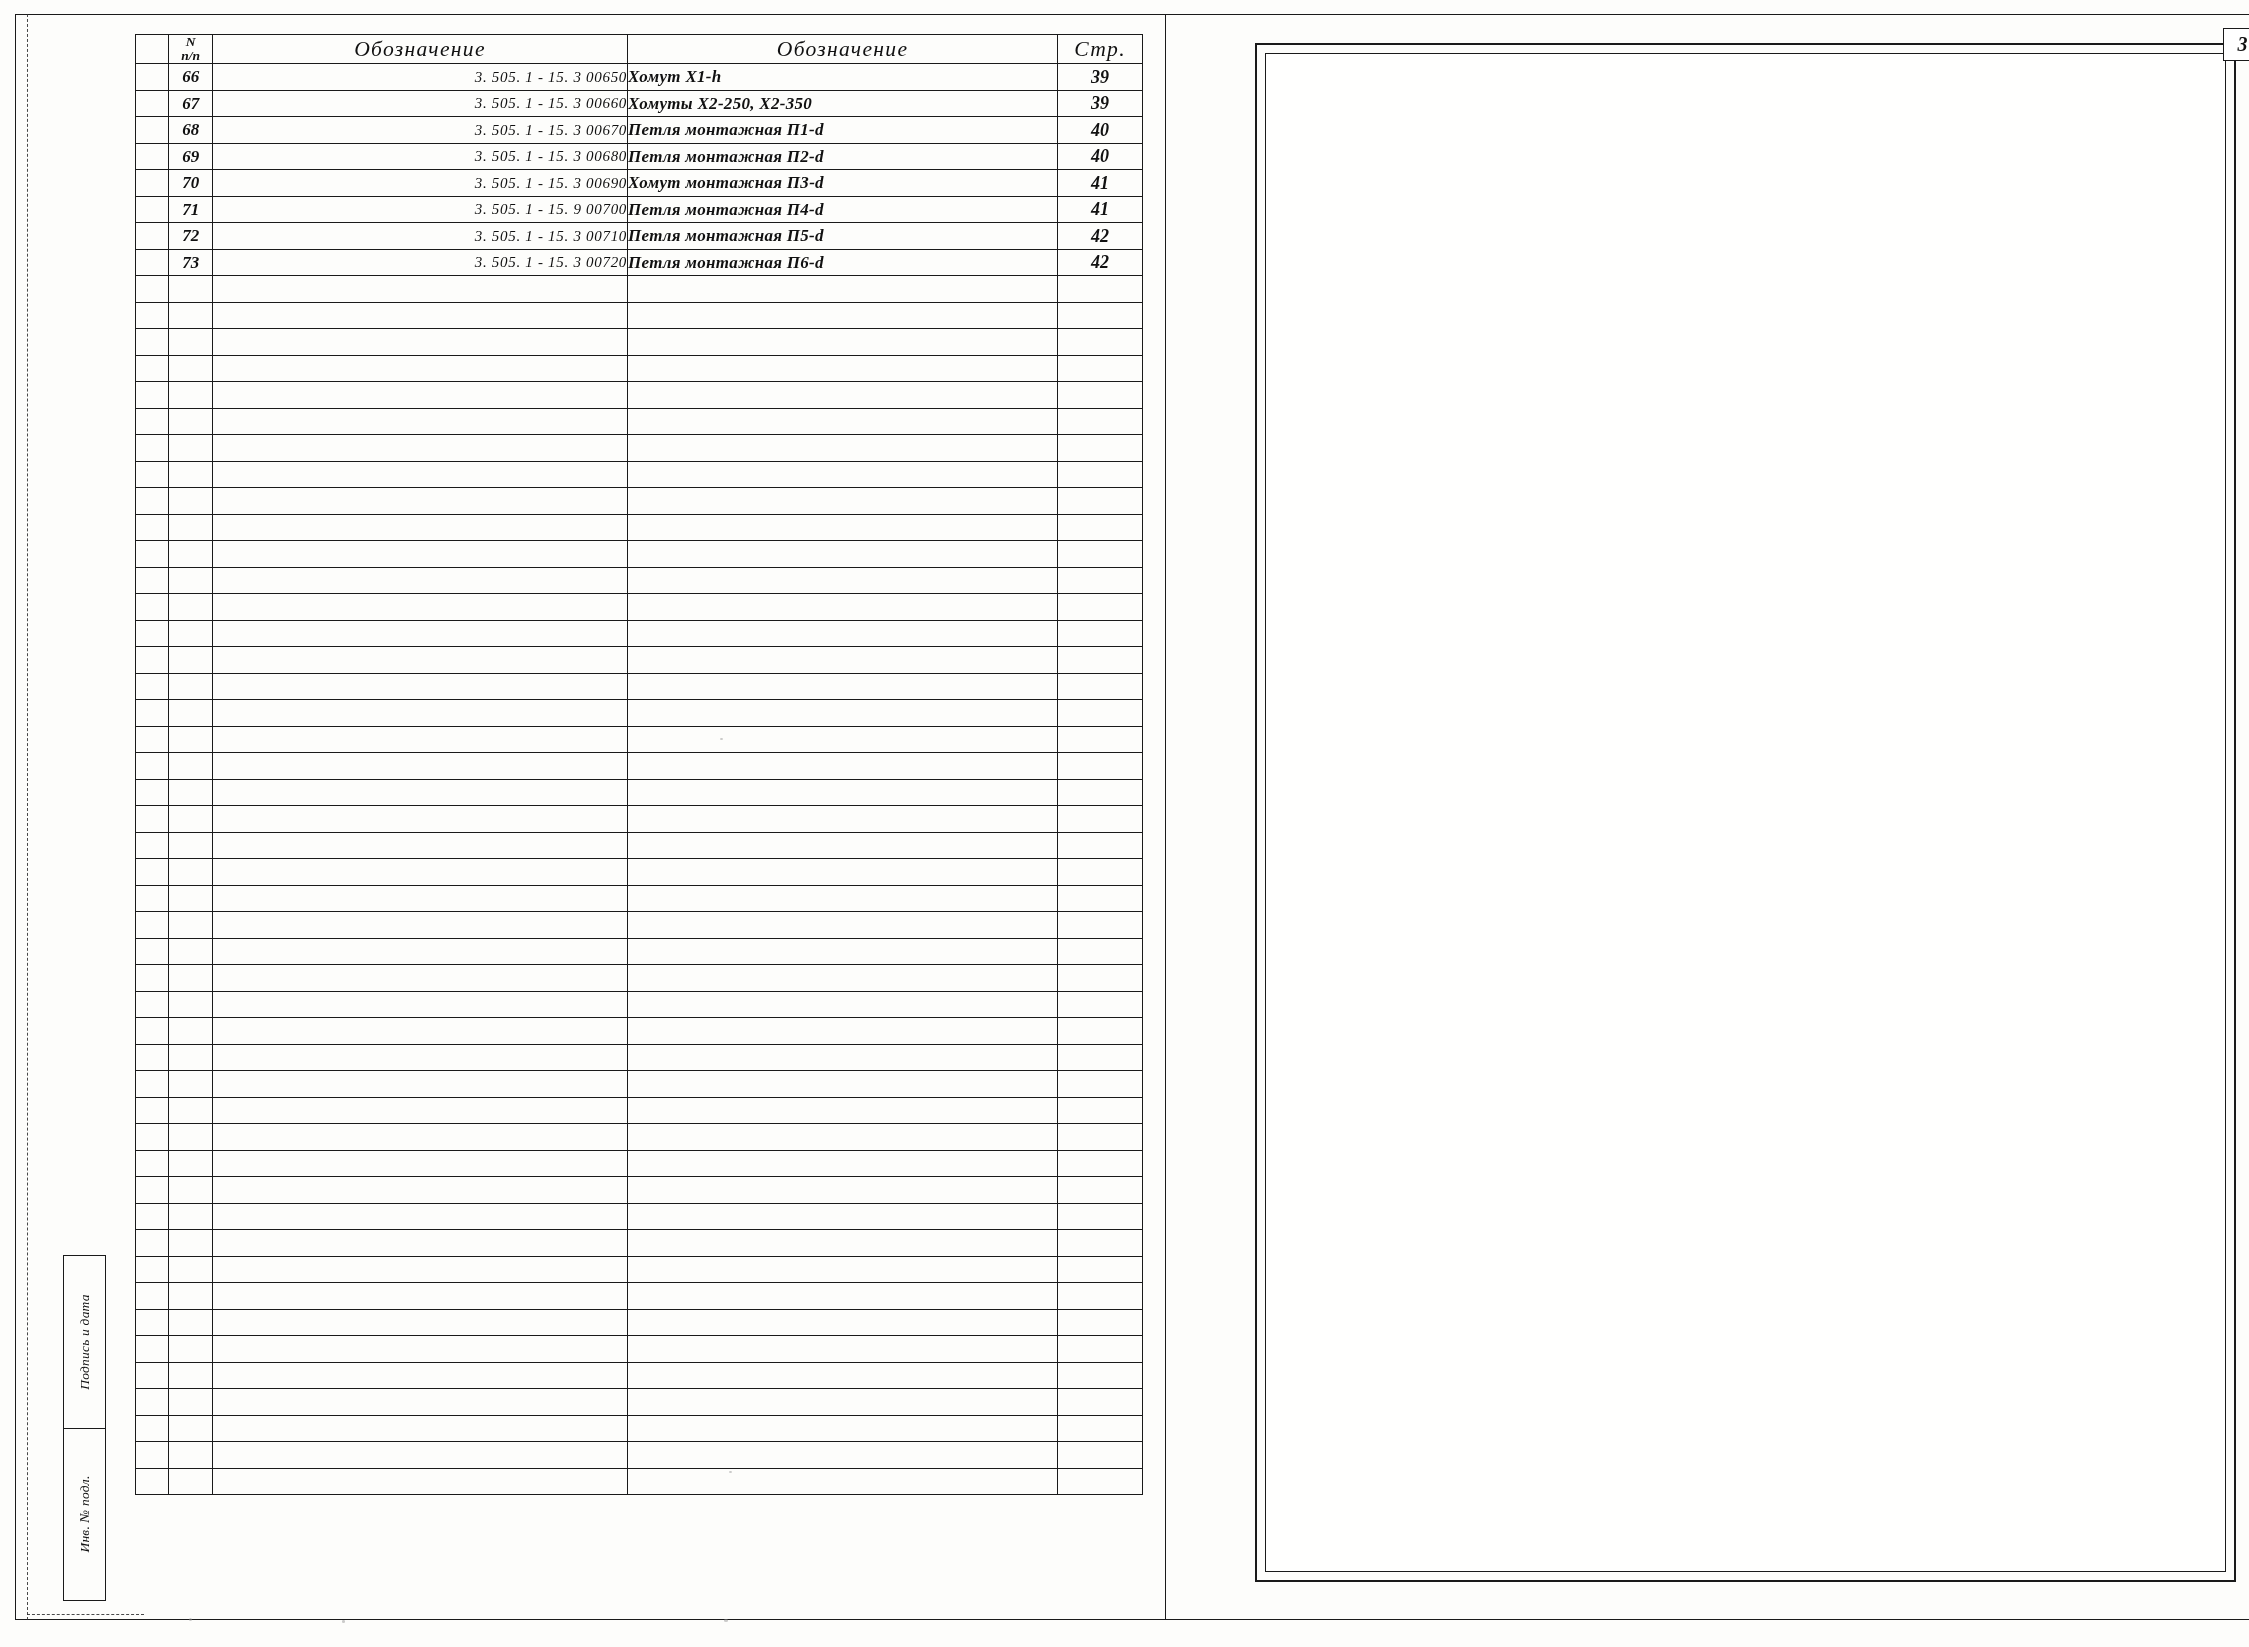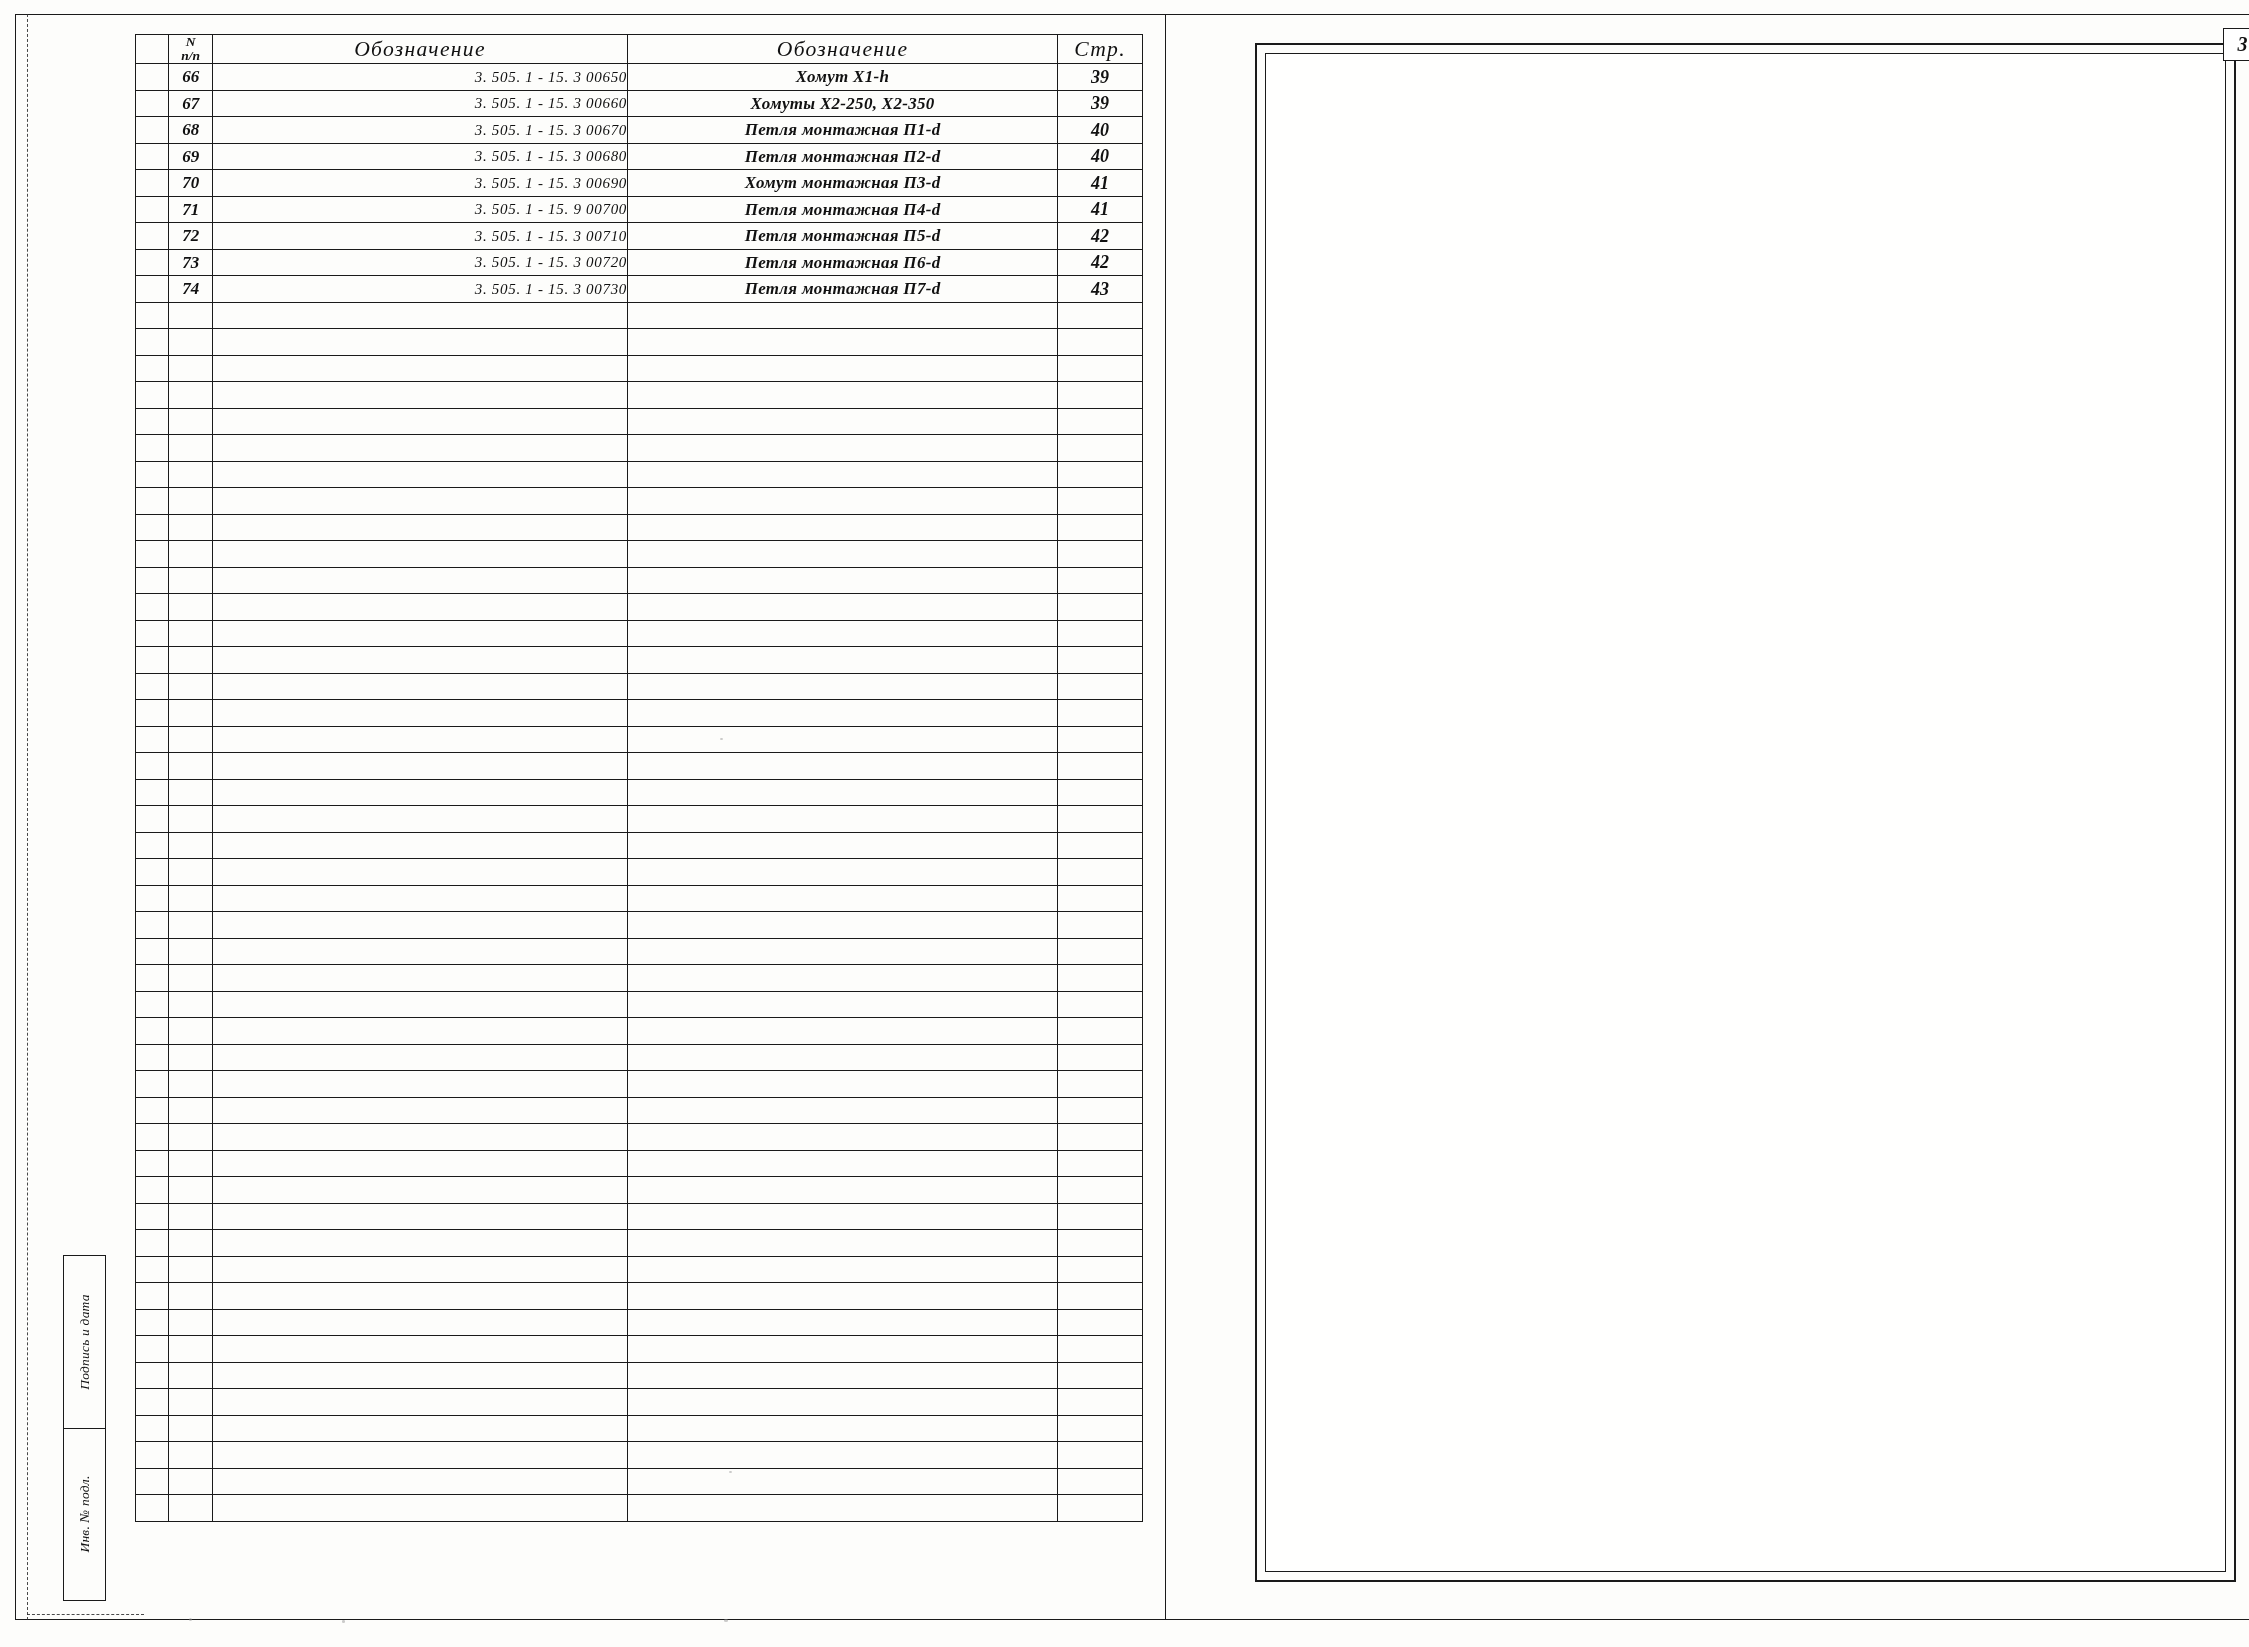--- a/index.html
+++ b/index.html
@@ -186,21 +186,21 @@
   }
   .cell-desig {
     text-align: right;
     font-family: "Liberation Serif", serif;
     font-style: italic;
     font-weight: 400;
     font-size: 15px;
     letter-spacing: 0.7px;
   }
   .cell-name {
-    text-align: center;
+    text-align: left;
     font-family: "Liberation Serif", serif;
     font-style: italic;
     font-weight: 700;
     font-size: 17px;
     letter-spacing: 0.3px;
   }
   .cell-page {
     text-align: center;
     font-family: "Liberation Serif", serif;
     font-style: italic;
@@ -317,27 +317,20 @@
         </tr>
         <tr>
           <td></td>
           <td class="cell-num">73</td>
           <td class="cell-desig">3. 505. 1 - 15. 3  00720</td>
           <td class="cell-name">Петля монтажная П6-d</td>
           <td class="cell-page">42</td>
         </tr>
         <tr>
           <td></td>
-          <td class="cell-num">74</td>
-          <td class="cell-desig">3. 505. 1 - 15. 3  00730</td>
-          <td class="cell-name">Петля монтажная П7-d</td>
-          <td class="cell-page">43</td>
-        </tr>
-        <tr>
-          <td></td>
           <td class="cell-num"></td>
           <td class="cell-desig"></td>
           <td class="cell-name"></td>
           <td class="cell-page"></td>
         </tr>
         <tr>
           <td></td>
           <td class="cell-num"></td>
           <td class="cell-desig"></td>
           <td class="cell-name"></td>

